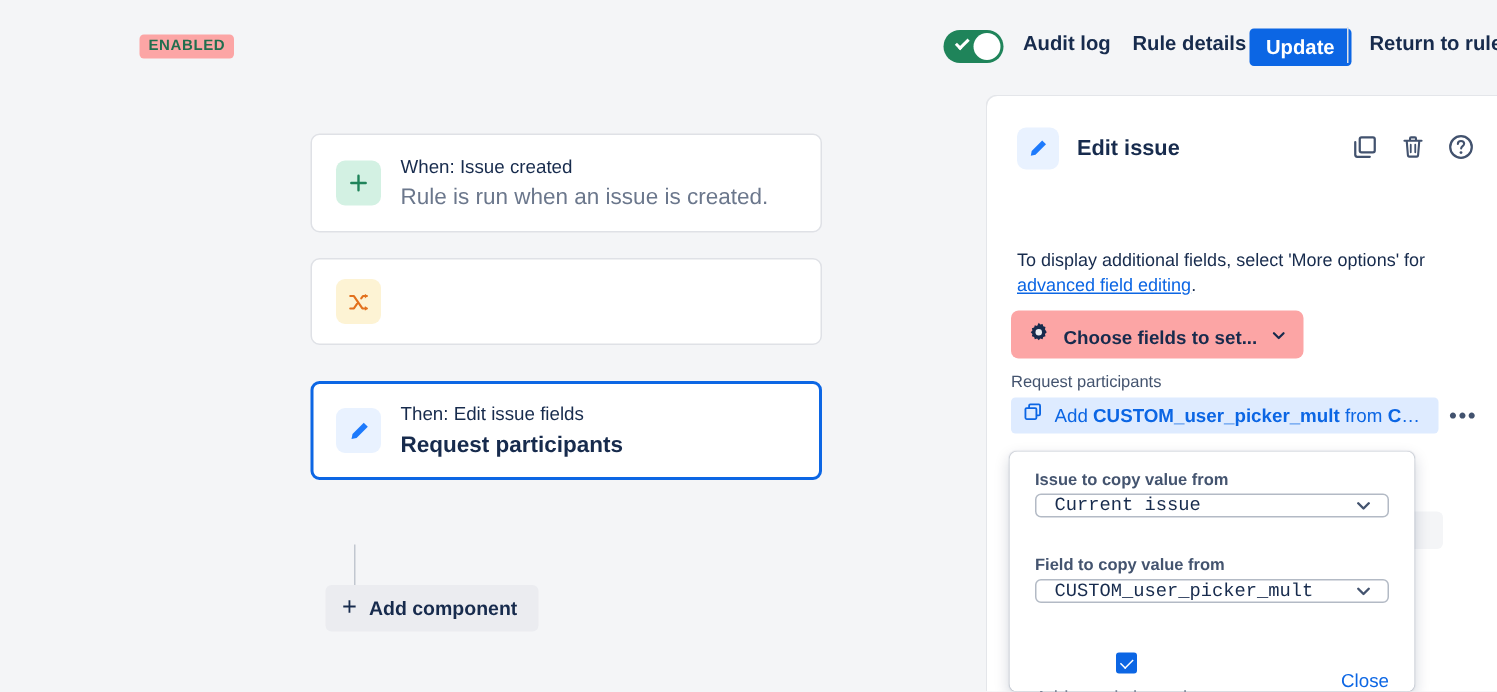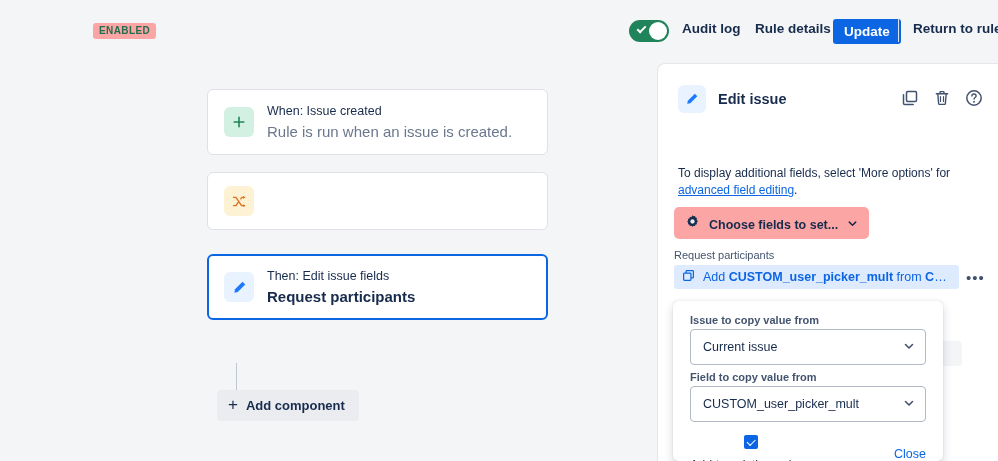--- a/index.html
+++ b/index.html
@@ -169,24 +169,24 @@
     background: #fff; border-radius: 5px;
     box-shadow: 0 4px 10px rgba(9,30,66,0.18), 0 0 1px rgba(9,30,66,0.25);
   }
   .pop-label {
     position: absolute; left: 17px; font-size: 11px; font-weight: 600; color: #44546f;
   }
   #pop-label-1 { top: 13px; }
   #pop-label-2 { top: 70px; }
 
   .pop-select {
-    position: absolute; left: 17px; width: 236px; height: 36px;
+    position: absolute; left: 17px; width: 236px; height: 16px;
     border: 1px solid #b3bac5; border-radius: 4px; background: #fff;
-    display: flex; align-items: center; justify-content: space-between;
-    padding: 0 10px 0 12px; cursor: pointer;
+    display: flex; justify-content: space-between;
+    padding: 0 10px 0 12px; cursor: pointer; font-family: Liberation Mono, monospace;
   }
   #pop-select-1 { top: 28px; }
   #pop-select-2 { top: 85px; }
   .pop-select-val {
     font-size: 12.5px; color: #172b4d; white-space: nowrap;
     overflow: hidden; text-overflow: ellipsis;
   }
 
   .pop-footer {
     position: absolute; left: 17px; top: 134px; width: 236px;

